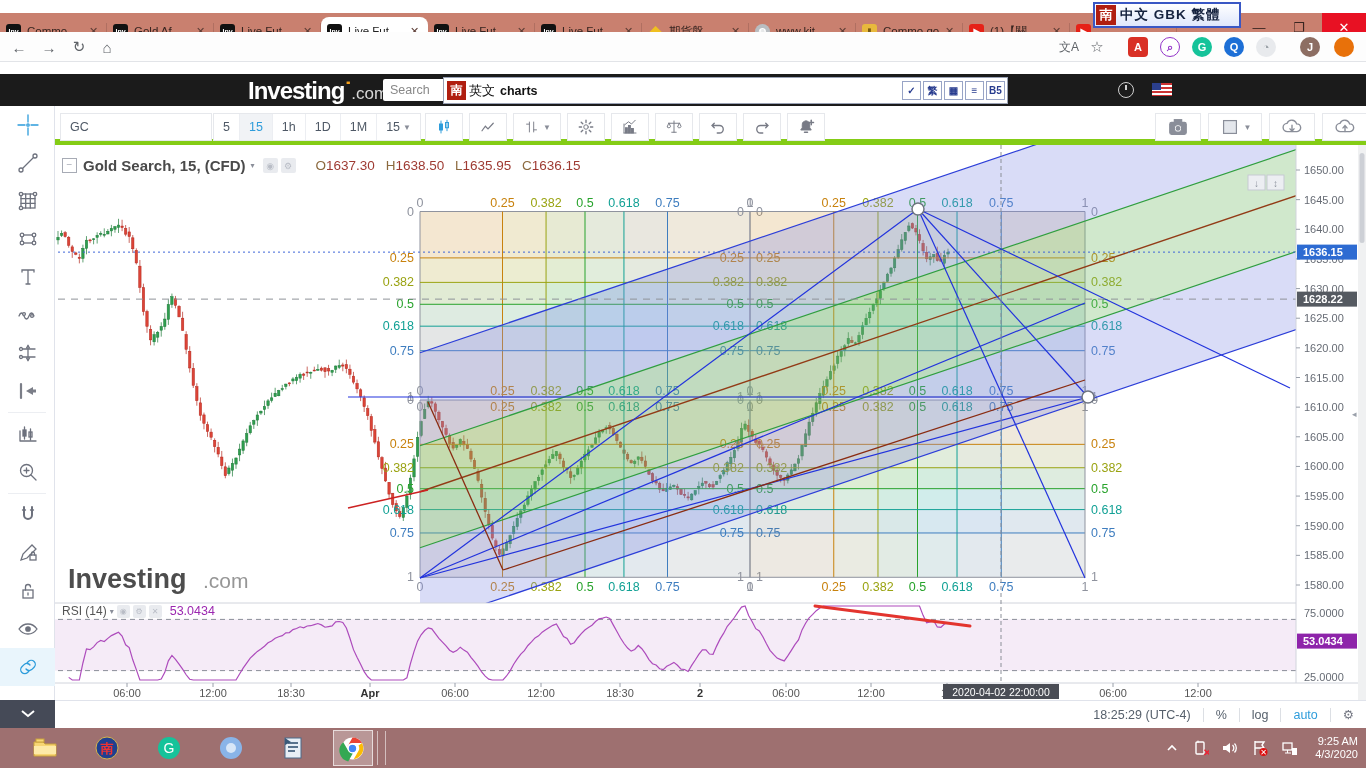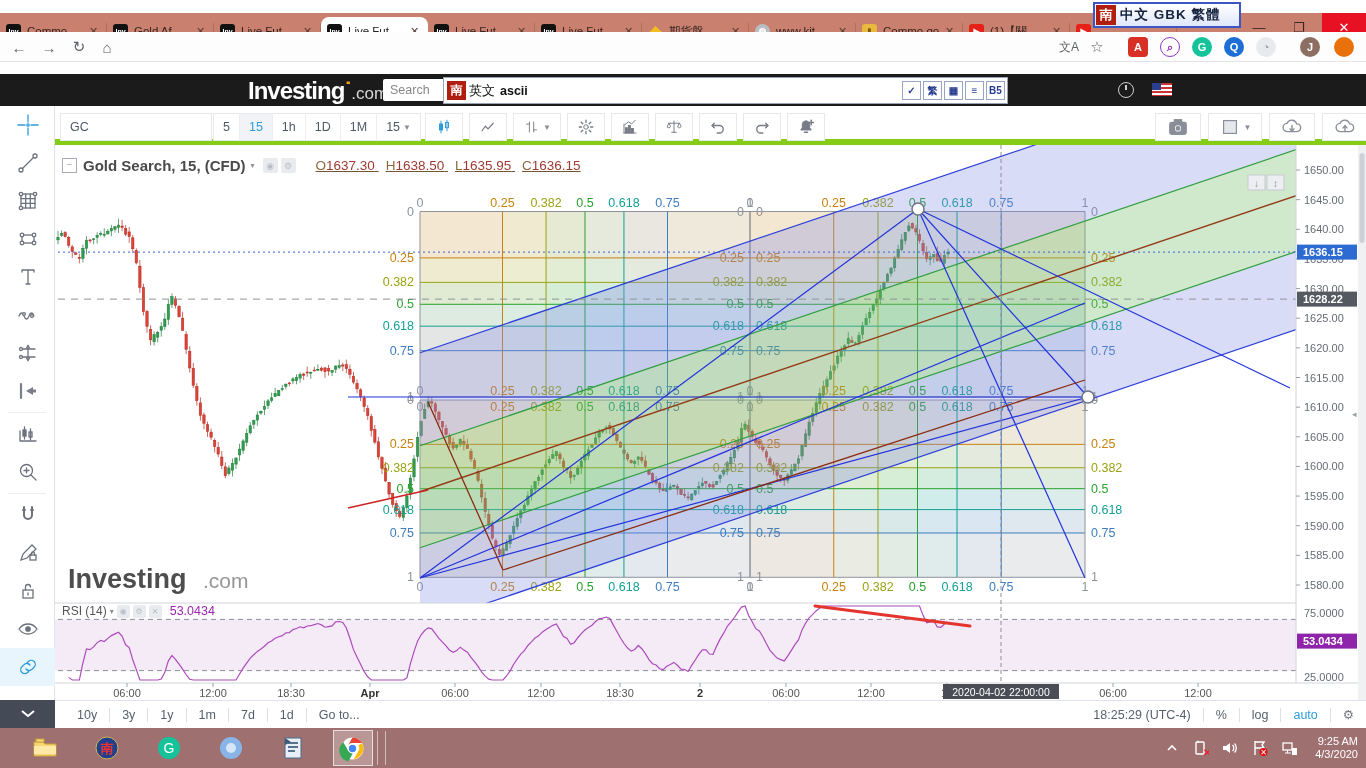--- a/index.html
+++ b/index.html
@@ -59,21 +59,21 @@
   .sbitem.hl{background:#e9f5fc;}
   .sbsep{height:1px;background:#eceef2;margin:2px 8px;}
   #sidebar-collapse{position:absolute;left:0;top:700px;width:55px;height:28px;background:#454a57;display:flex;align-items:center;justify-content:center;}
   
   #chartwrap{position:absolute;left:55px;top:145px;width:1311px;height:555px;}
   #charttitle{position:absolute;left:7px;top:12px;display:flex;align-items:center;z-index:4;font-size:15px;color:#444;}
   #charttitle .collapse{width:13px;height:13px;border:1px solid #a7abb5;color:#a7abb5;font-size:10px;line-height:11px;text-align:center;margin-right:6px;background:#fff;}
   #charttitle .name{font-weight:bold;color:#4a4a4a;}
   #charttitle .caret{margin:0 8px 0 5px;}
   #charttitle .mini{width:15px;height:15px;background:#e9ebef;color:#b9bdc6;font-size:9px;display:inline-flex;align-items:center;justify-content:center;margin-right:3px;border-radius:2px;}
-  #charttitle .ohlc{margin-left:10px;font-size:13.5px;color:#73552f;text-decoration:underline;}
+  #charttitle .ohlc{margin-left:10px;font-size:13.5px;color:#73552f;}
   #charttitle .ohlc b{color:#9e3a32;font-weight:normal;}
   #charttitle .ohlc span.lbl{color:#8c6a3f;margin-left:7px;}
   #rsititle{position:absolute;left:7px;top:459px;display:flex;align-items:center;z-index:4;font-size:12px;color:#555;}
   #rsititle .mini{width:13px;height:13px;background:#e9ebef;color:#b9bdc6;font-size:8px;display:inline-flex;align-items:center;justify-content:center;margin-left:3px;border-radius:2px;}
   #rsititle .val{color:#9c27b0;margin-left:8px;font-size:12.5px;}
   
   #bottombar{position:absolute;left:55px;top:700px;width:1311px;height:28px;background:#fff;border-top:1px solid #e0e3eb;box-sizing:border-box;display:flex;align-items:center;font-size:12.5px;color:#56606c;}
   .bbitem{padding:0 12px;}
   .bbsep{width:1px;height:14px;background:#dcdfe4;}
   #bb-right{margin-left:auto;display:flex;align-items:center;}
@@ -183,21 +183,21 @@
   </div>
 
   <div id="siteheader">
     <div id="logo"><span>Investing</span><span class="idot">˙</span><span class="dotcom">.com</span></div>
     <div id="searchbox">
         <span>Search</span>
       </div>
     <div id="imebar">
       <span class="nan">南</span>
       <span class="mode">英文</span>
-      <span class="ascii">ascii</span>
+      <span class="ascii">charts</span>
       <span class="spacer"></span>
       <span id="ime-icons" style="display: flex;">
           <span class="imeico">✓</span>
           <span class="imeico">繁</span>
           <span class="imeico">▦</span>
           <span class="imeico">≡</span>
           <span class="imeico">B5</span>
         </span>
     </div>
     <div id="hdr-clock"></div>
@@ -1386,35 +1386,20 @@
       <span>RSI (14)</span>
       <span class="caret">▾</span>
       <span class="mini">◉</span>
       <span class="mini">⚙</span>
       <span class="mini">✕</span>
       <span class="val">53.0434</span>
     </div>
   </div>
 
   <div id="bottombar">
-    <div id="bb-left" style="display:flex;align-items:center;margin-left:10px;">
-        <span class="bbitem">10y</span>
-        <span class="bbsep"></span>
-        <span class="bbitem">3y</span>
-        <span class="bbsep"></span>
-        <span class="bbitem">1y</span>
-        <span class="bbsep"></span>
-        <span class="bbitem">1m</span>
-        <span class="bbsep"></span>
-        <span class="bbitem">7d</span>
-        <span class="bbsep"></span>
-        <span class="bbitem">1d</span>
-        <span class="bbsep"></span>
-        <span class="bbitem">Go to...</span>
-      </div>
     <div id="bb-right">
       <span class="bbitem">18:25:29 (UTC-4)</span>
       <span class="bbsep"></span>
       <span class="bbitem">%</span>
       <span class="bbsep"></span>
       <span class="bbitem">log</span>
       <span class="bbsep"></span>
       <span class="bbitem" id="bb-auto">auto</span>
       <span class="bbsep"></span>
       <span class="bbitem" style="color:#787b86">⚙</span>

